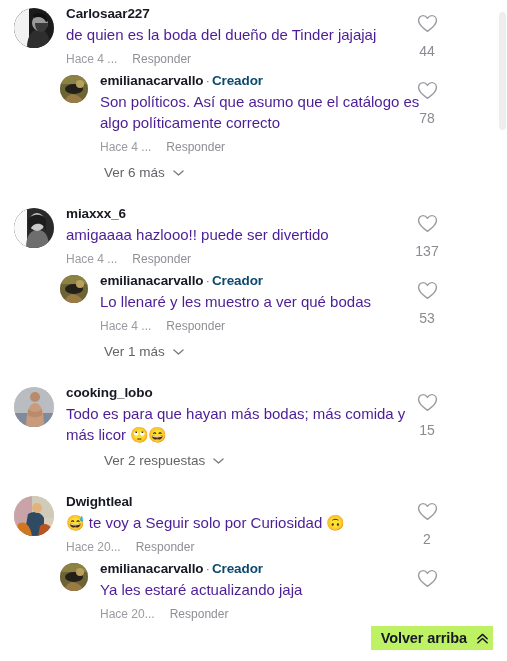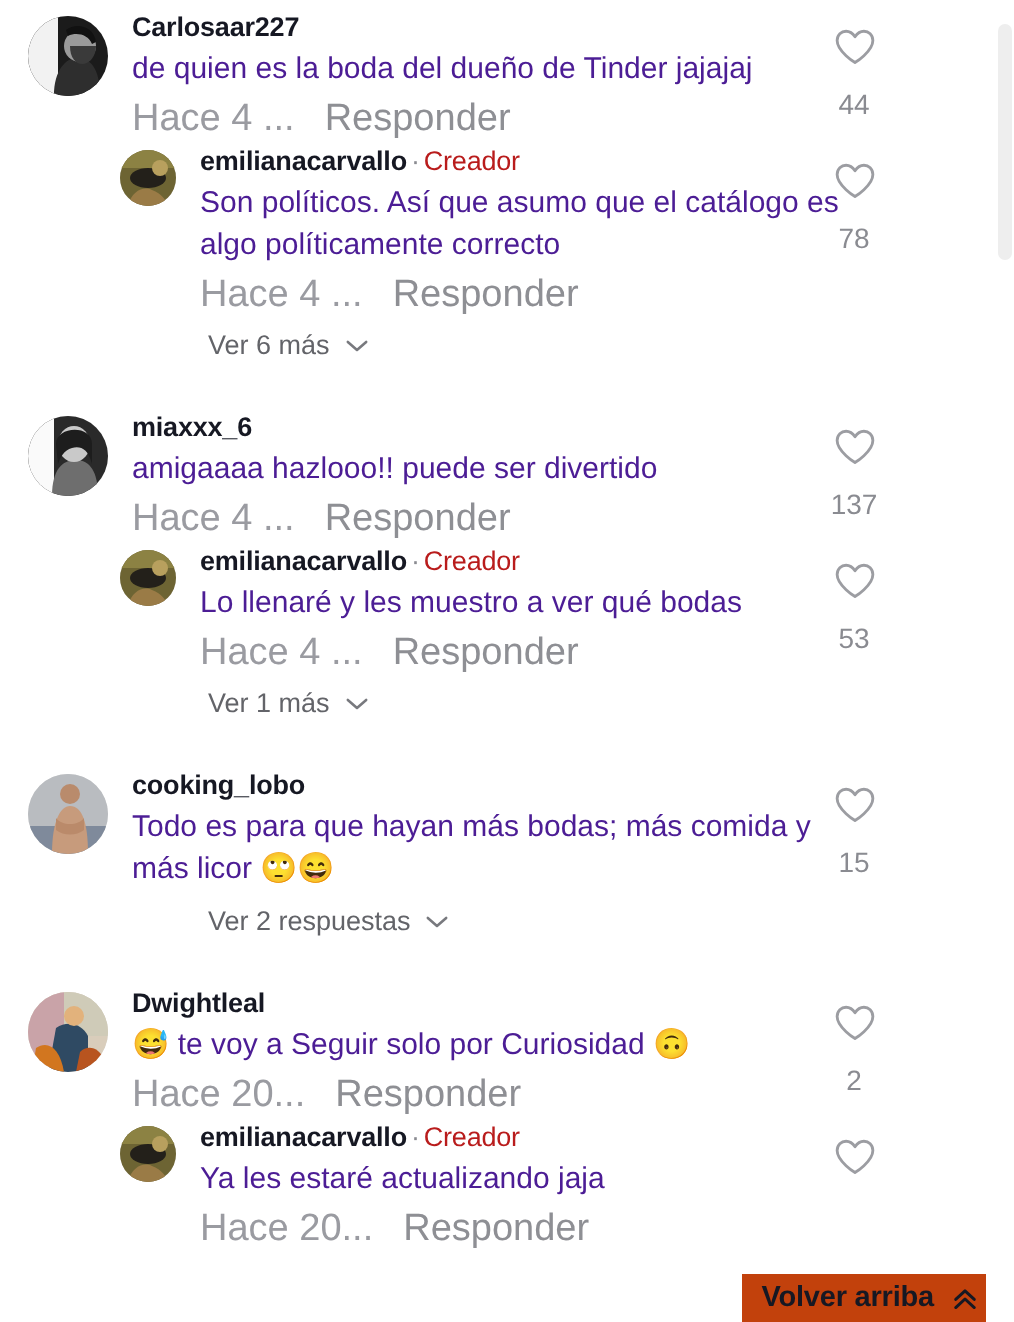--- a/index.html
+++ b/index.html
@@ -61,36 +61,36 @@
     color: #161823;
     letter-spacing: -0.1px;
     white-space: nowrap;
   }
   .uname-line .sep {
     font-weight: normal;
     color: #8a8b91;
     padding: 0 2px;
   }
   .creator-tag {
-    color: #b91c1c;
-    font-weight: normal;
+    color: #0c4a6e;
+    font-weight: bold;
   }
 
   .ctext {
     font-size: 15px;
     line-height: 21px;
     color: #4c1d95;
     word-wrap: break-word;
     padding-top: 1px;
     max-width: 360px;
   }
   .comment.reply .ctext { max-width: 330px; }
 
   .meta {
-    font-size: 19px;
+    font-size: 12px;
     line-height: 19px;
     color: #9a9ba1;
     padding-top: 5px;
     white-space: nowrap;
   }
   .meta .reply-btn {
     margin-left: 15px;
     color: #8e8f94;
     cursor: pointer;
   }
@@ -144,24 +144,24 @@
     width: 7px;
     height: 118px;
     background: #eeeeee;
     border-radius: 4px;
   }
 
   
   .back-to-top {
     position: absolute;
     right: 14px;
-    bottom: 0;
+    bottom: 11px;
     display: flex;
     align-items: center;
-    background: #c2410c;
+    background: #bef264;
     padding: 4px 4px 4px 10px;
     font-size: 14.5px;
     font-weight: bold;
     color: #161823;
     cursor: pointer;
     letter-spacing: -0.1px;
   }
   .back-to-top .chev-up { margin-left: 9px; display: inline-flex; }
 </style>
 </head>

